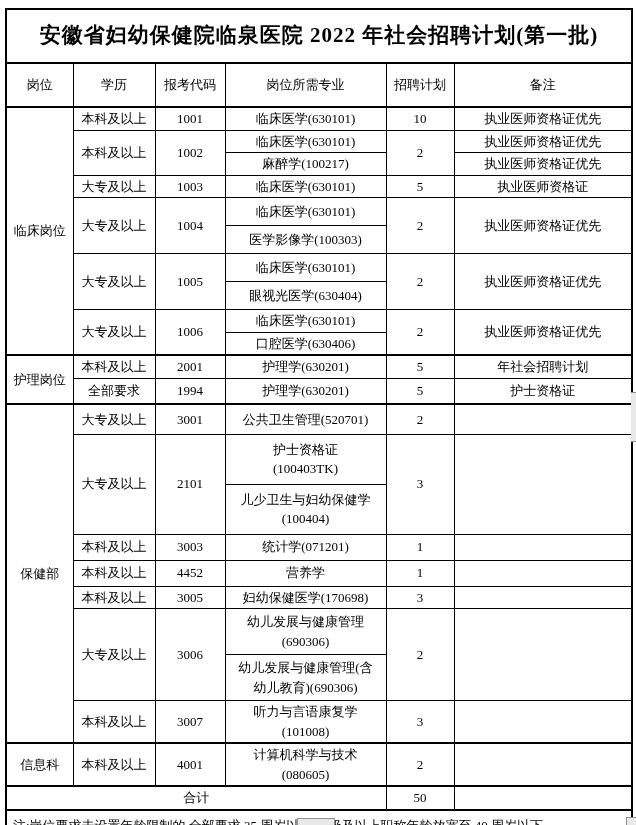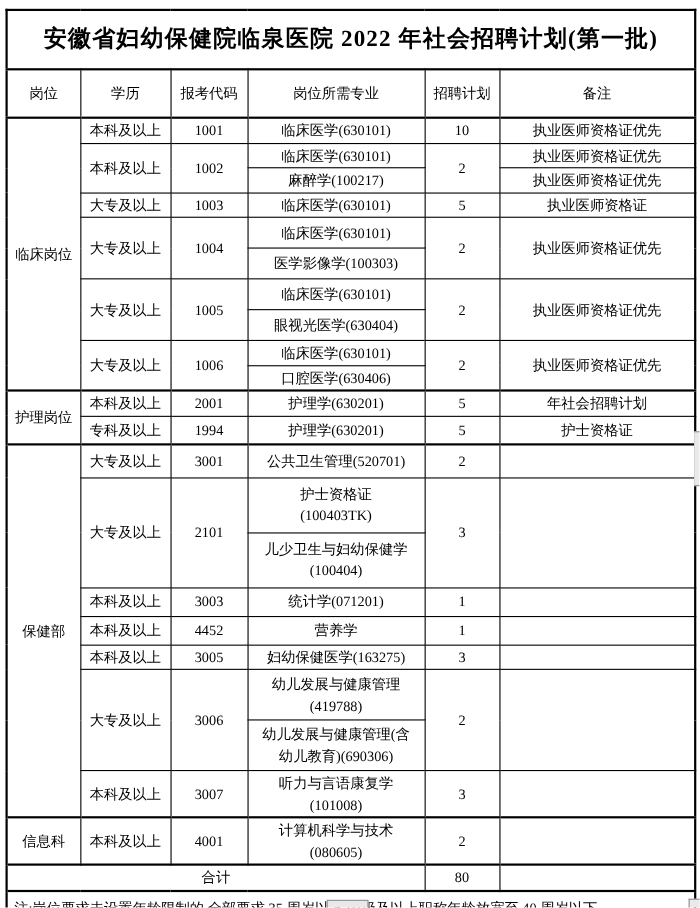--- a/index.html
+++ b/index.html
@@ -122,21 +122,21 @@
 
   <tr class="r22 thick">
     <td class="grp" rowspan="2">护理岗位</td>
     <td>本科及以上</td>
     <td>2001</td>
     <td class="major">护理学(630201)</td>
     <td>5</td>
     <td>年社会招聘计划</td>
   </tr>
   <tr class="r26">
-    <td>专科及以上</td>
+    <td>全部要求</td>
     <td>1994</td>
     <td class="major">护理学(630201)</td>
     <td>5</td>
     <td>护士资格证</td>
   </tr>
 
   <tr class="r30 thick">
     <td class="grp" rowspan="9">保健部</td>
     <td>大专及以上</td>
     <td>3001</td>
@@ -166,29 +166,29 @@
   <tr class="r26">
     <td>本科及以上</td>
     <td>4452</td>
     <td class="major">营养学</td>
     <td>1</td>
     <td></td>
   </tr>
   <tr class="r22">
     <td>本科及以上</td>
     <td>3005</td>
-    <td class="major">妇幼保健医学(163275)</td>
+    <td class="major">妇幼保健医学(170698)</td>
     <td>3</td>
     <td></td>
   </tr>
   <tr class="r46">
     <td rowspan="2">大专及以上</td>
     <td rowspan="2">3006</td>
     <td class="major">幼儿发展与健康管理
-(419788)</td>
+(690306)</td>
     <td rowspan="2">2</td>
     <td rowspan="2"></td>
   </tr>
   <tr class="r46">
     <td class="major">幼儿发展与健康管理(含
 幼儿教育)(690306)</td>
   </tr>
   <tr class="r42">
     <td>本科及以上</td>
     <td>3007</td>
@@ -203,21 +203,21 @@
     <td>本科及以上</td>
     <td>4001</td>
     <td class="major">计算机科学与技术
 (080605)</td>
     <td>2</td>
     <td></td>
   </tr>
 
   <tr class="r22 thick">
     <td class="grp" colspan="4">合计</td>
-    <td>80</td>
+    <td>50</td>
     <td></td>
   </tr>
 
   <tr class="note-row">
     <td class="grp" colspan="6">注:岗位要求未设置年龄限制的,全部要求 35 周岁以下,中级及以上职称年龄放宽至 40 周岁以下。</td>
   </tr>
 </tbody>
   </table>
 
 <div class="frag frag-b"></div>

